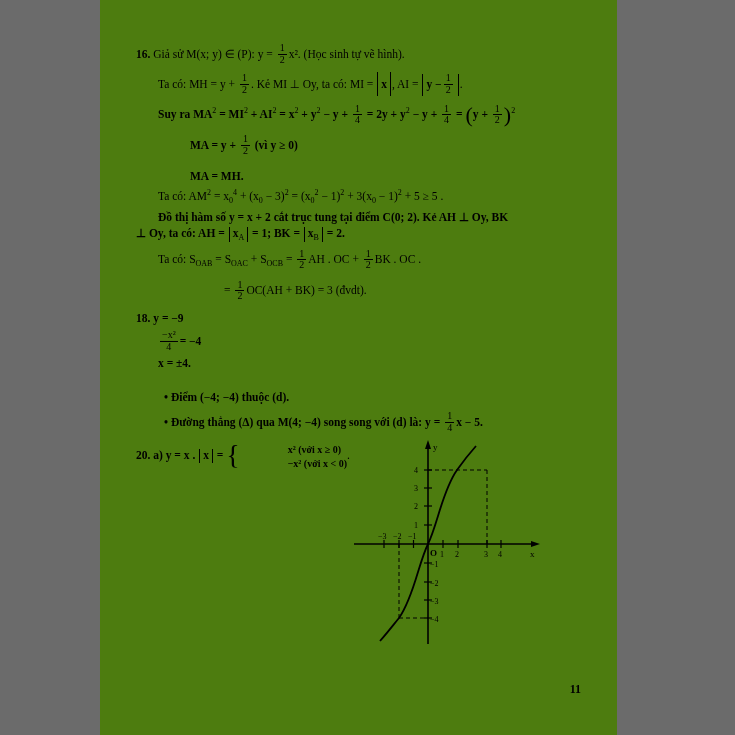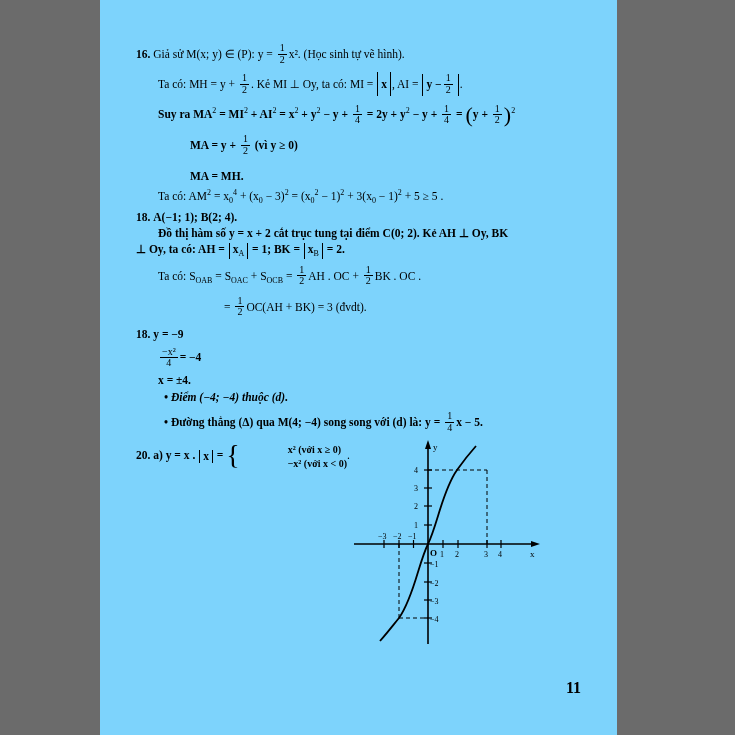--- a/index.html
+++ b/index.html
@@ -5,21 +5,21 @@
   html,body{margin:0;padding:0;}
   body{
     width:735px;height:735px;
     background:#6b6b6b;
     font-family:"Liberation Serif", serif;
     overflow:hidden;
   }
   .page{
     position:absolute;
     left:100px;top:0;width:517px;height:735px;
-    background:#7dd3fc;
+    background:#4d7c0f;
   }
   .content{
     position:absolute;
     left:36px;top:44px;width:452px;
     font-size:11.5px;
     color:#000;
     line-height:1.15;
   }
   .item{margin-bottom:2px;}
   .ln{display:block;white-space:nowrap;}
@@ -75,21 +75,21 @@
     vertical-align:middle;
     font-size:10px;
     line-height:1.35;
     text-align:left;
     margin-left:48px;
   }
   .mline{line-height:2.1;}
   .pageno{
     position:absolute;
     right:36px;bottom:38px;
-    font-weight:bold;font-size:16px;
+    font-weight:bold;font-size:12px;
   }
   .graph{
     position:absolute;
     left:240px;top:436px;
     width:215px;height:215px;
   }
   .graph svg{display:block;}
 </style>
 </head>
 <body>
@@ -120,24 +120,20 @@
       </span>
     </div>
 
     <div class="item" style="margin-top:5px;">
       <span class="ln ind1" style="margin-top:3px;">
         <span>Ta có: AM</span><span class="sup">2</span><span> = x</span><span class="sub">0</span><span class="sup">4</span><span> + (x</span><span class="sub">0</span><span> − 3)</span><span class="sup">2</span><span> = (x</span><span class="sub">0</span><span class="sup">2</span><span> − 1)</span><span class="sup">2</span><span> + 3(x</span><span class="sub">0</span><span> − 1)</span><span class="sup">2</span><span> + 5 ≥ 5 .</span>
       </span>
     </div>
 
     <div class="item" style="margin-top:5px;">
-      <span class="ln">
-        <b>18.</b>
-        <b>A(−1; 1); B(2; 4).</b>
-      </span>
       <span class="ln ind1" style="margin-top:3px;">
         <b>Đồ thị hàm số y = x + 2 cắt trục tung tại điểm C(0; 2). Kẻ AH ⊥ Oy, BK</b>
       </span>
       <span class="ln" style="margin-top:3px;">
         <b>⊥ Oy, ta có: AH = </b><span class="abs"><b>x</b><span class="sub">A</span></span><b> = 1; BK = </b><span class="abs"><b>x</b><span class="sub">B</span></span><b> = 2.</b>
       </span>
       <span class="ln ind1 mline" style="margin-top:5px;">
         <span>Ta có: S</span><span class="sub">OAB</span><span> = S</span><span class="sub">OAC</span><span> + S</span><span class="sub">OCB</span><span> = </span><span class="frac"><span class="nu">1</span><span class="de">2</span></span><span>AH . OC + </span><span class="frac"><span class="nu">1</span><span class="de">2</span></span><span>BK . OC .</span>
       </span>
       <span class="ln ind3 mline" style="margin-top:5px;">
@@ -149,21 +145,21 @@
       <span class="ln">
         <b>18.</b>
         <b>y = −9</b>
       </span>
       <span class="ln ind1 mline" style="margin-top:4px;">
         <span class="frac"><span class="nu">−x²</span><span class="de">4</span></span><b>= −4</b>
       </span>
       <span class="ln ind1" style="margin-top:4px;">
         <b>x = ±4.</b>
       </span>
-      <span class="ln bullet" style="margin-top:4px;font-style:italic;">
+      <span class="ln bullet" style="margin-top:20px;">
         <b>• Điểm (−4; −4) thuộc (d).</b>
       </span>
       <span class="ln bullet mline" style="margin-top:6px;">
         <b>• Đường thẳng (Δ) qua M(4; −4) song song với (d) là: y = </b><span class="frac"><span class="nu">1</span><span class="de">4</span></span><b>x − 5.</b>
       </span>
     </div>
 
     <div class="item" style="margin-top:9px;">
       <span class="ln">
         <b>20.</b>

